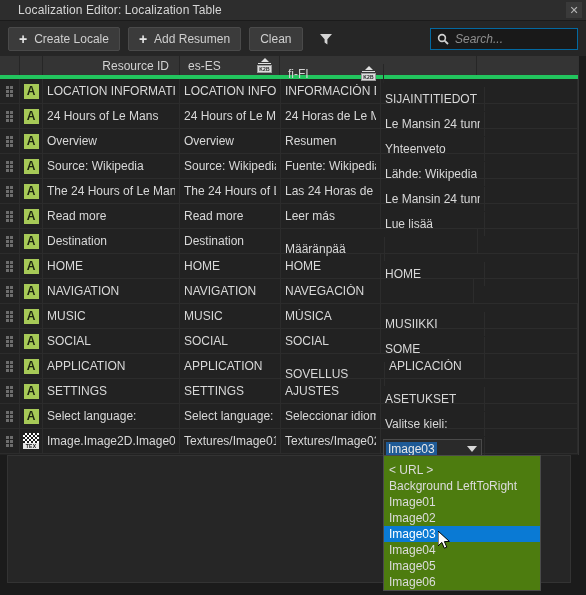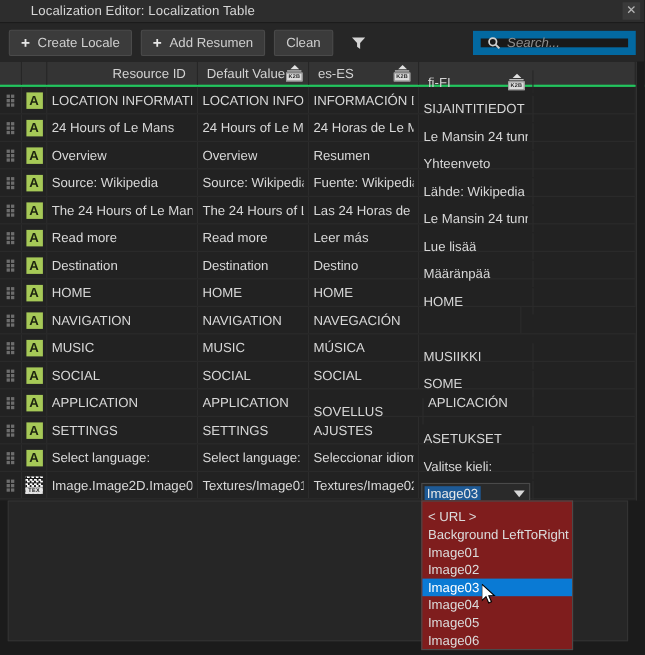--- a/index.html
+++ b/index.html
@@ -21,21 +21,21 @@
   
   .titlebar {
     height: 20px;
     background: #2d2d2d;
     border-bottom: 1px solid #1b1b1b;
     display: flex;
     align-items: center;
     position: relative;
   }
   .titlebar .title {
-    margin-left: 28px;
+    margin-left: 18px;
     font-size: 12px;
     color: #d6d6d6;
     letter-spacing: 0.1px;
   }
   .close-btn {
     position: absolute;
     right: 4px;
     top: 2px;
     width: 16px;
     height: 16px;
@@ -90,21 +90,21 @@
     justify-content: center;
     cursor: pointer;
   }
   .search-box {
     position: absolute;
     right: 8px;
     top: 7px;
     width: 148px;
     height: 22px;
     background: #191919;
-    border: 7px solid #0369a1;
+    border: 1px solid #0369a1;
     display: flex;
     align-items: center;
     padding: 0 6px;
     box-sizing: border-box;
     cursor: text;
   }
   .search-box .ph {
     font-style: italic;
     color: #8e8e8e;
     font-size: 12px;
@@ -124,21 +124,21 @@
   .row {
     display: flex;
     height: 25px;
     box-sizing: border-box;
     border-bottom: 1px solid #2c2c2c;
     align-items: center;
   }
   .hdr {
     height: 23px;
     background: #343434;
-    border-bottom: 2px solid #22c55e;
+    border-bottom: 4px solid #22c55e;
     color: #d2d2d2;
   }
   .cell {
     height: 100%;
     box-sizing: border-box;
     border-right: 1px solid #2c2c2c;
     display: flex;
     align-items: center;
     overflow: hidden;
     white-space: nowrap;
@@ -274,22 +274,22 @@
     background: #262626;
     border: 1px solid #333333;
     box-sizing: border-box;
   }
 
   
   .dropdown {
     position: absolute;
     left: 383px;
     top: 455px;
-    width: 138px;
-    background: #7f1d1d;
+    width: 158px;
+    background: #4d7c0f;
     border: 1px solid #4a4a4a;
     box-sizing: border-box;
     padding: 6px 0 0 0;
     z-index: 50;
   }
   .dd-item {
     height: 16px;
     line-height: 16px;
     padding: 0 4px 0 5px;
     font-size: 12px;
@@ -363,28 +363,20 @@
   </div>
 </div>
 
 <div class="table-wrap">
 
   <div class="row hdr">
     <div class="cell c-handle"></div>
     <div class="cell c-icon"></div>
     <div class="cell c-rid">
       <span>Resource ID</span>
-    </div>
-    <div class="cell c-def">
-      <span>Default Value</span>
-      <span class="k2b">
-        <span class="arrow"></span>
-          <span class="bar"></span>
-        <span class="lbl">K2B</span>
-      </span>
     </div>
     <div class="cell c-es">
       <span>es-ES</span>
       <span class="k2b">
         <span class="arrow"></span>
           <span class="bar"></span>
         <span class="lbl">K2B</span>
       </span>
     </div>
     <div class="cell c-fi">
@@ -580,23 +572,20 @@
         </div>
         <div class="cell c-icon">
           <div class="ticon">A</div>
         </div>
         <div class="cell c-rid">
           <span class="cell-text">Destination</span>
         </div>
         <div class="cell c-def">
           <span class="cell-text">Destination</span>
         </div>
-        <div class="cell c-es">
-          <span class="cell-text">Destino</span>
-        </div>
         <div class="cell c-fi">
           <span class="cell-text">Määränpää</span>
         </div>
         <div class="cell c-last"></div>
       </div>
       <div class="row">
         <div class="cell c-handle">
           <div class="dots">
             <i></i>
             <i></i>

